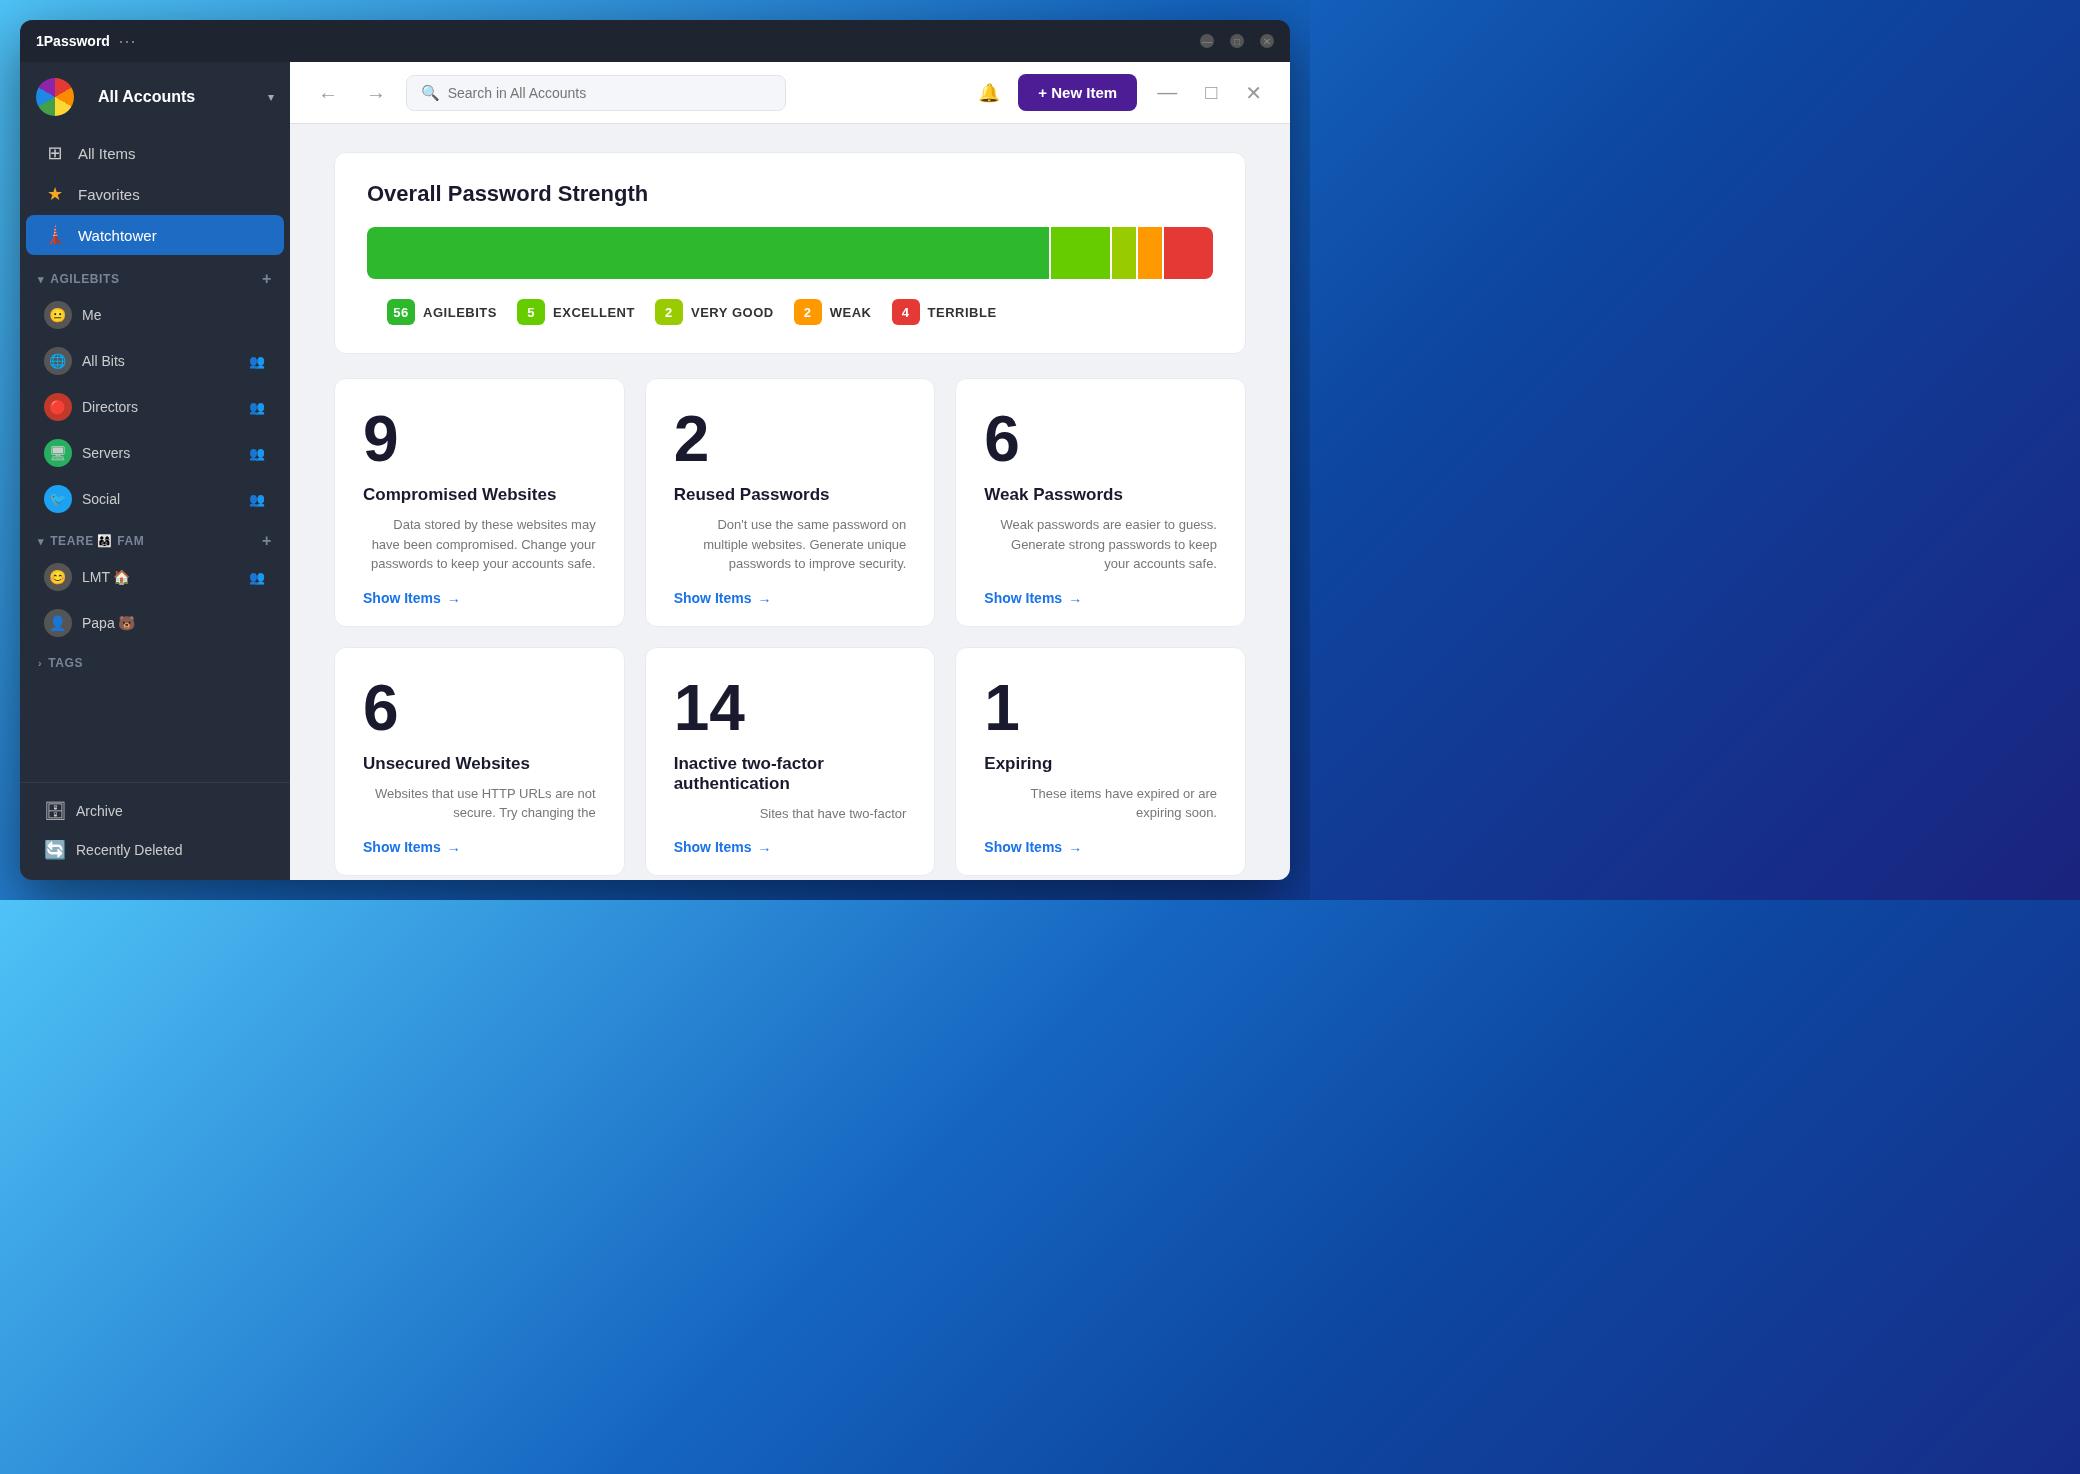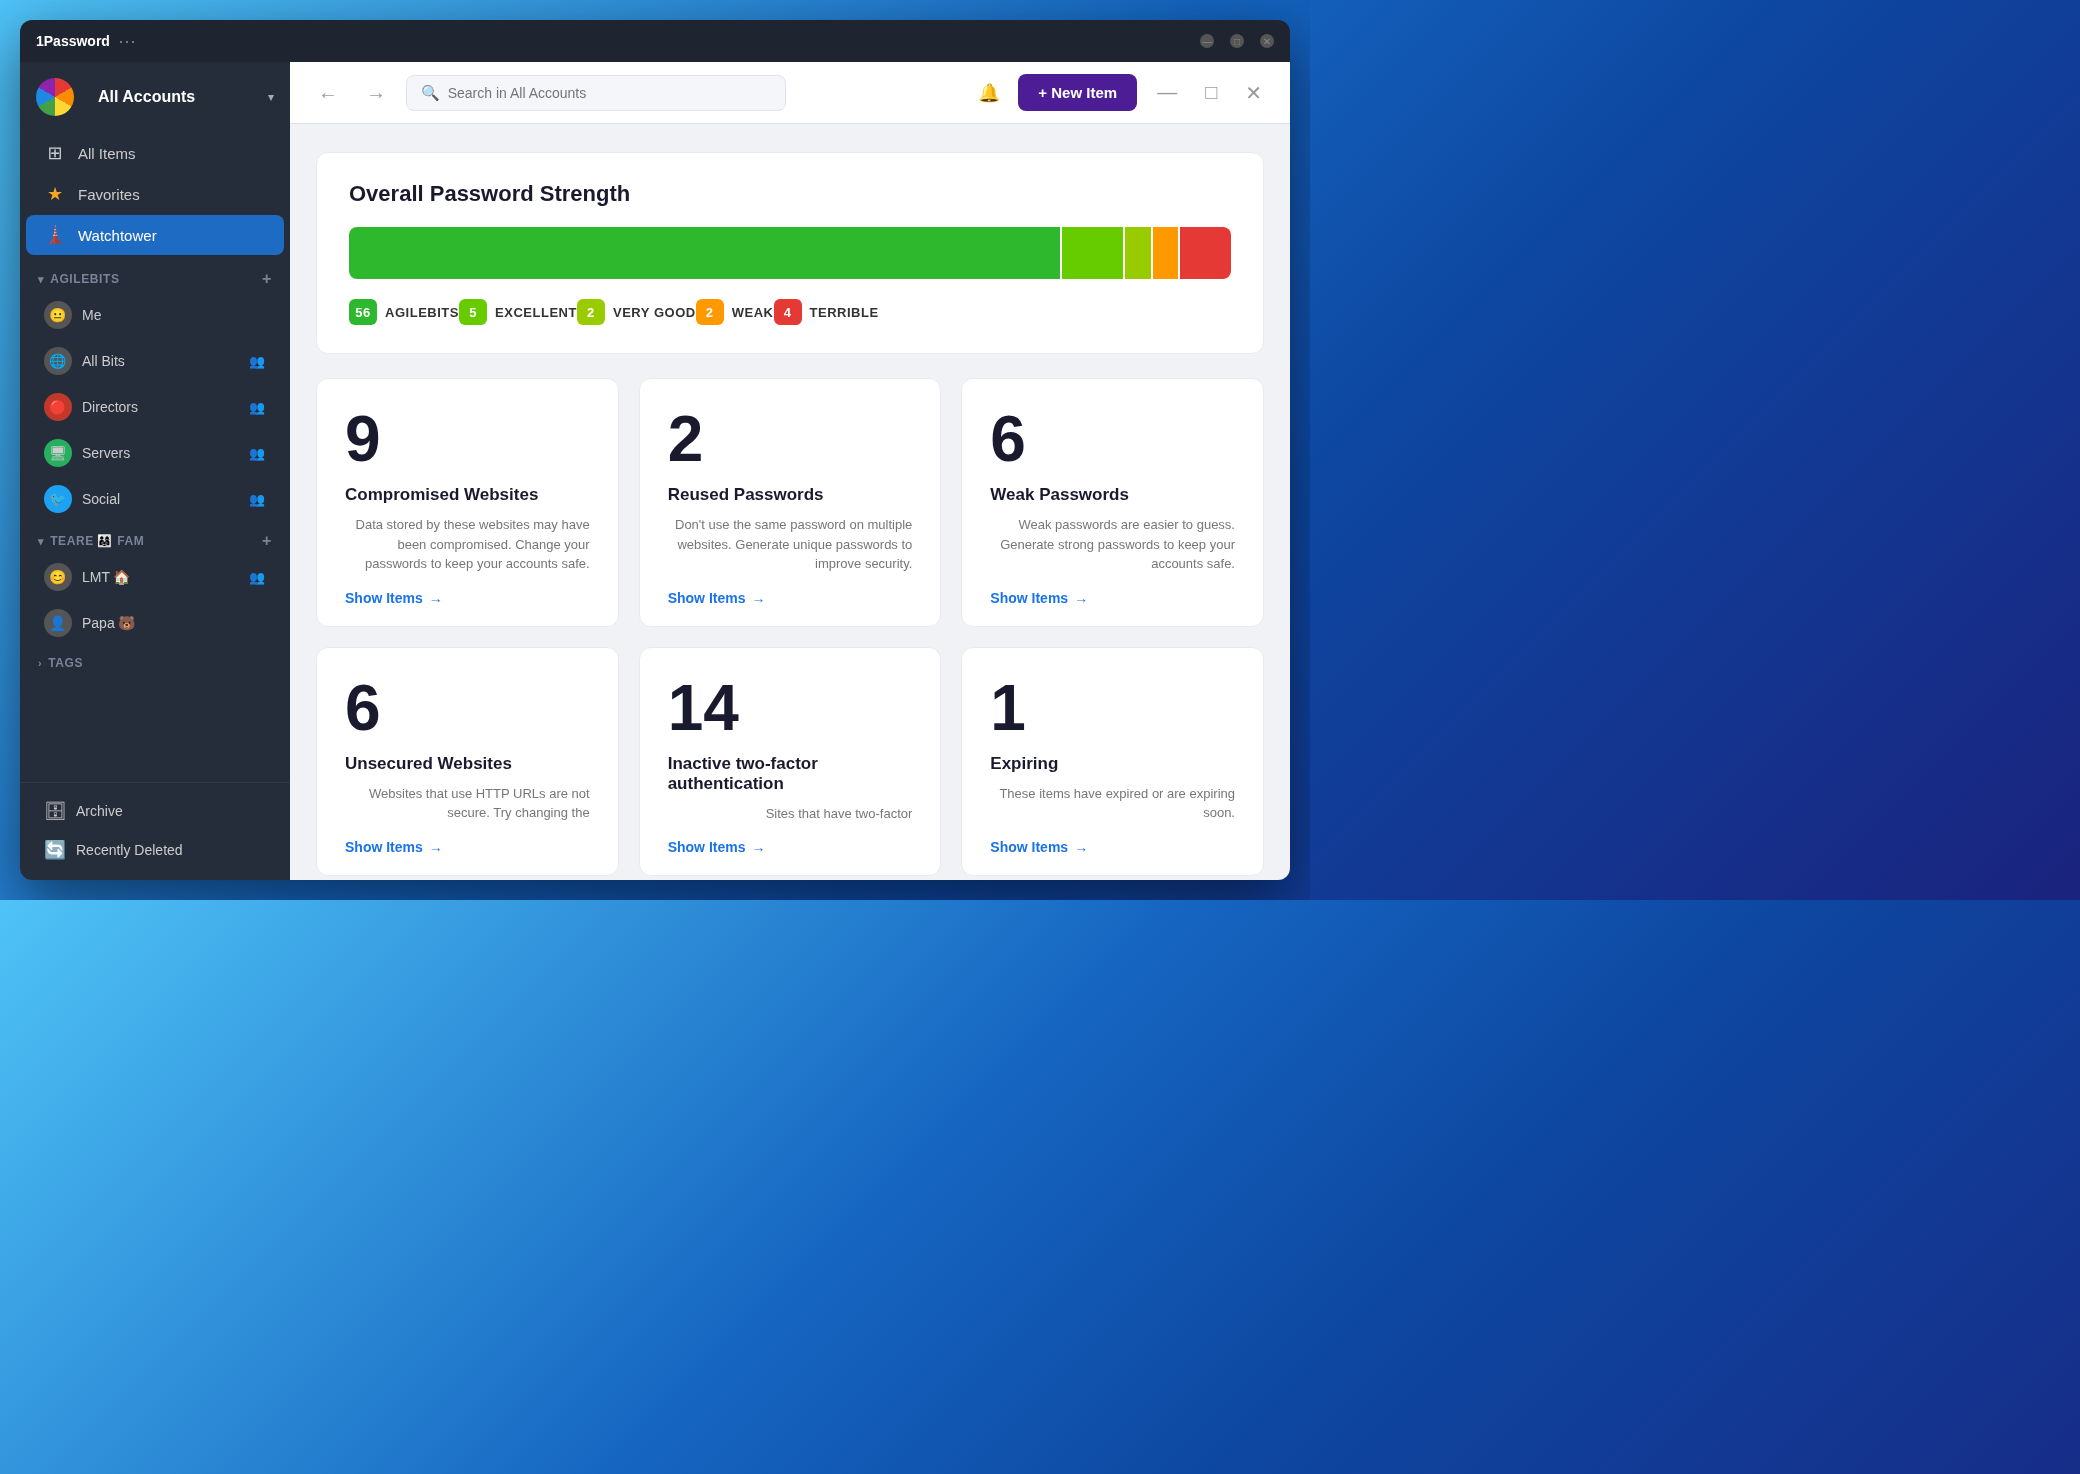--- a/index.html
+++ b/index.html
@@ -229,21 +229,21 @@
       font-weight: 600;
       cursor: pointer;
       display: flex;
       align-items: center;
       gap: 6px;
     }
     
     .main-content {
       flex: 1;
       overflow-y: auto;
-      padding: 28px 26px;
+      padding: 28px 44px;
     }
     .main-content::-webkit-scrollbar { width: 6px; }
     .main-content::-webkit-scrollbar-thumb { background: #ccc; border-radius: 3px; }
     
     .strength-card {
       background: #fff;
       border-radius: 12px;
       padding: 28px 32px;
       margin-bottom: 24px;
       border: 1px solid #e8eaf0;
@@ -259,21 +259,23 @@
       height: 52px;
       border-radius: 8px;
       overflow: hidden;
       margin-bottom: 20px;
       gap: 2px;
     }
     .bar-segment { height: 100%; }
     .strength-legend {
       display: flex;
       align-items: flex-end;
+      gap: 20px;
       flex-wrap: wrap;
+      margin-left: 20px;
     }
     .legend-item {
       display: flex;
       align-items: center;
       gap: 8px;
       font-size: 13px;
       font-weight: 600;
       color: #333;
       letter-spacing: 0.04em;
     }

